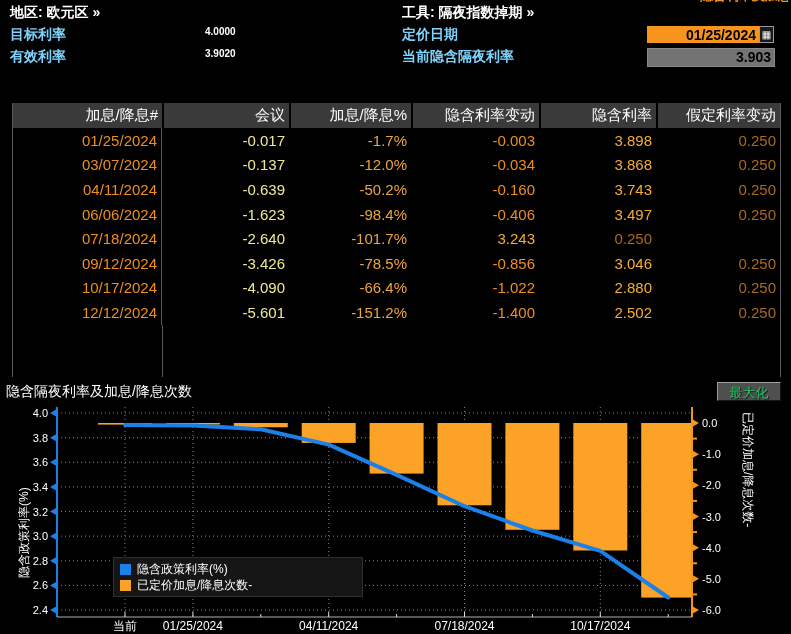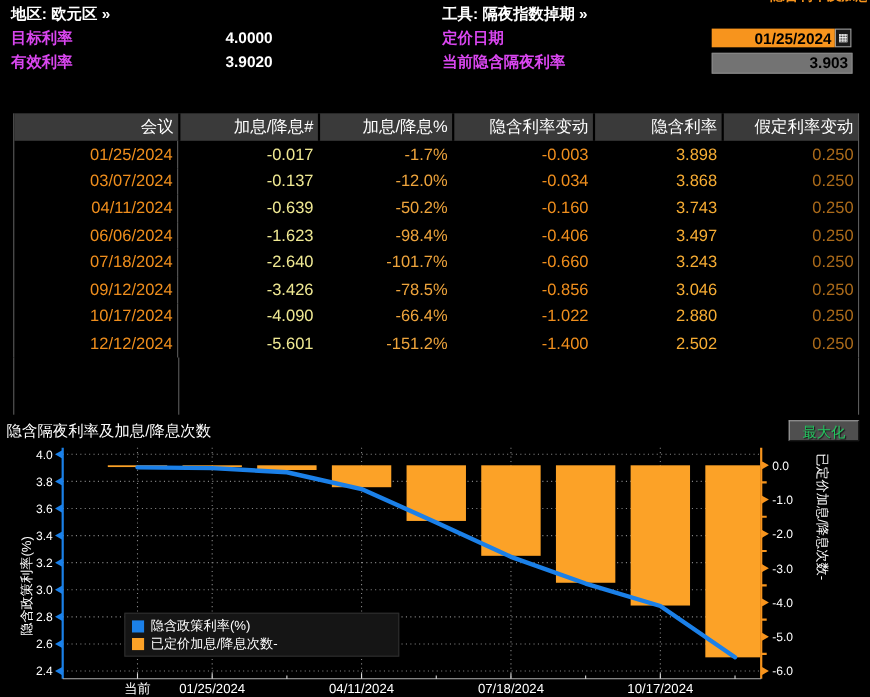--- a/index.html
+++ b/index.html
@@ -1,22 +1,22 @@
 <!DOCTYPE html>
 <html><head>
 <meta charset="utf-8">
 <style>
   html,body{margin:0;padding:0;background:#000;}
   body{width:791px;height:634px;position:relative;overflow:hidden;
        font-family:"Liberation Sans","DejaVu Sans",sans-serif;color:#fff;}
   .abs{position:absolute;}
   
   .hdr-white{font-size:14px;font-weight:700;color:#fff;white-space:nowrap;}
-  .hdr-orange{font-size:14px;font-weight:700;color:#d946ef;white-space:nowrap;}
-  .hdr-value{font-size:14px;font-weight:700;color:#fff;white-space:nowrap;}
+  .hdr-orange{font-size:14px;font-weight:700;color:#7dd3fc;white-space:nowrap;}
+  .hdr-value{font-size:10px;font-weight:700;color:#fff;white-space:nowrap;}
   .clip-top{left:700px;top:0;width:88px;height:3px;overflow:hidden;}
   .clip-top span{position:absolute;top:-13px;left:0;color:#f7941d;font-size:13px;font-weight:700;white-space:nowrap;}
   #date-field{left:647px;top:26px;width:106px;height:17px;background:#f7941d;color:#000;
       border:none;outline:none;font-size:14px;font-weight:700;text-align:right;padding:0 3px;
       font-family:"Liberation Sans","DejaVu Sans",sans-serif;}
   #cal-btn{left:759px;top:26px;width:15px;height:17px;background:#1a1a1a;border:1px solid #9a9a9a;
       color:#fff;font-size:10px;line-height:15px;text-align:center;padding:0;cursor:pointer;}
   #implied-field{left:647px;top:48px;width:120px;height:17px;background:#737373;color:#000;
       font-size:14px;font-weight:700;text-align:right;padding:0 3px;border:1px solid #888;}
   
@@ -64,22 +64,22 @@
 <input id="date-field" class="abs" value="01/25/2024" style="">
 <button id="cal-btn" class="abs">▦</button>
 
 <div class="abs hdr-orange" style="left:10px;top:48px;">有效利率</div>
 <div class="abs hdr-value" style="left:205px;top:48px;">3.9020</div>
 <div class="abs hdr-orange" style="left:402px;top:48px;">当前隐含隔夜利率</div>
 <div id="implied-field" class="abs">3.903</div>
 
 <div id="rate-table" class="abs">
     <div class="tr head">
+      <span class="td">加息/降息#</span>
       <span class="td">会议</span>
-      <span class="td">加息/降息#</span>
       <span class="td">加息/降息%</span>
       <span class="td">隐含利率变动</span>
       <span class="td">隐含利率</span>
       <span class="td">假定利率变动</span>
     </div>
     <div class="body">
       <div class="tr">
         <span class="td c0">01/25/2024</span>
         <span class="td c1">-0.017</span>
         <span class="td c2">-1.7%</span>
@@ -108,21 +108,20 @@
         <span class="td c1">-1.623</span>
         <span class="td c2">-98.4%</span>
         <span class="td c3">-0.406</span>
         <span class="td c4">3.497</span>
         <span class="td c5">0.250</span>
       </div>
       <div class="tr">
         <span class="td c0">07/18/2024</span>
         <span class="td c1">-2.640</span>
         <span class="td c2">-101.7%</span>
-        <span class="td c3">-0.660</span>
         <span class="td c4">3.243</span>
         <span class="td c5">0.250</span>
       </div>
       <div class="tr">
         <span class="td c0">09/12/2024</span>
         <span class="td c1">-3.426</span>
         <span class="td c2">-78.5%</span>
         <span class="td c3">-0.856</span>
         <span class="td c4">3.046</span>
         <span class="td c5">0.250</span>

